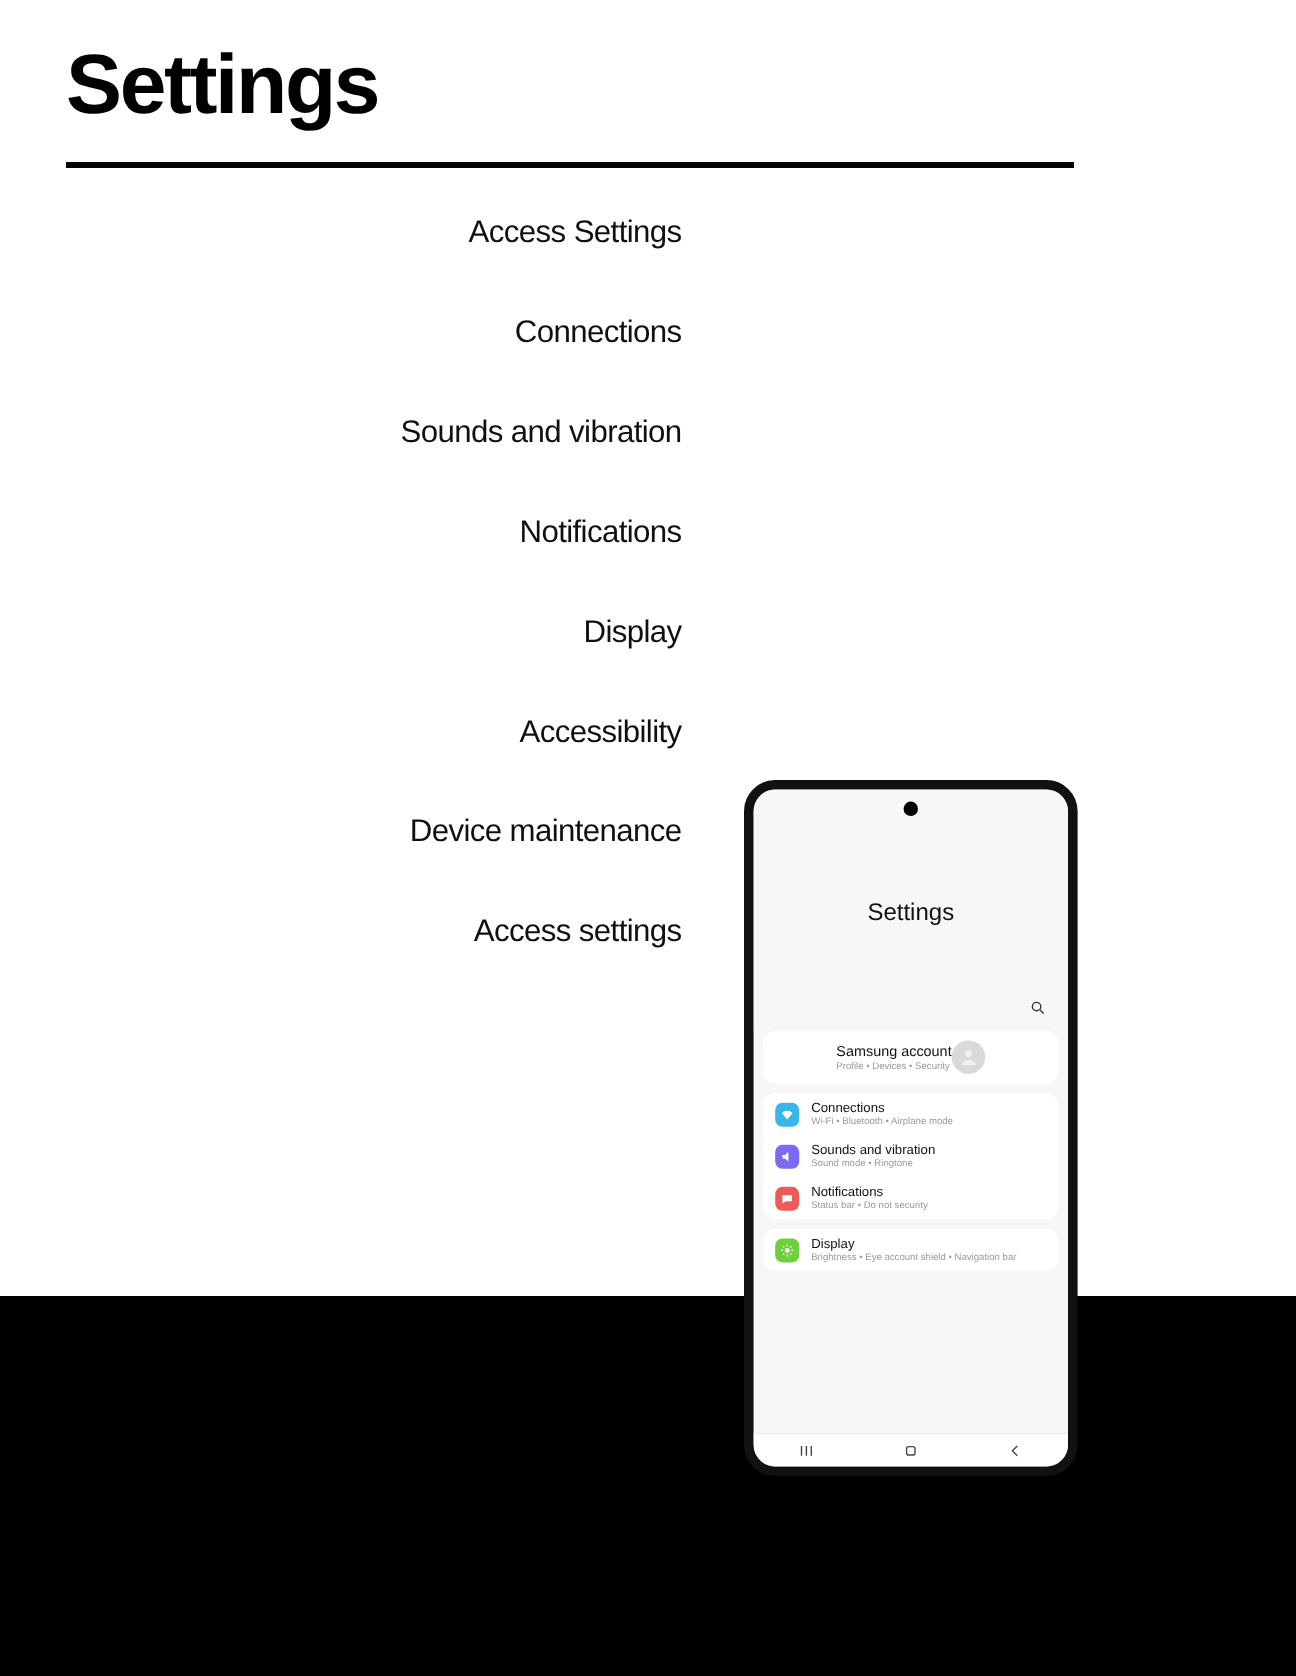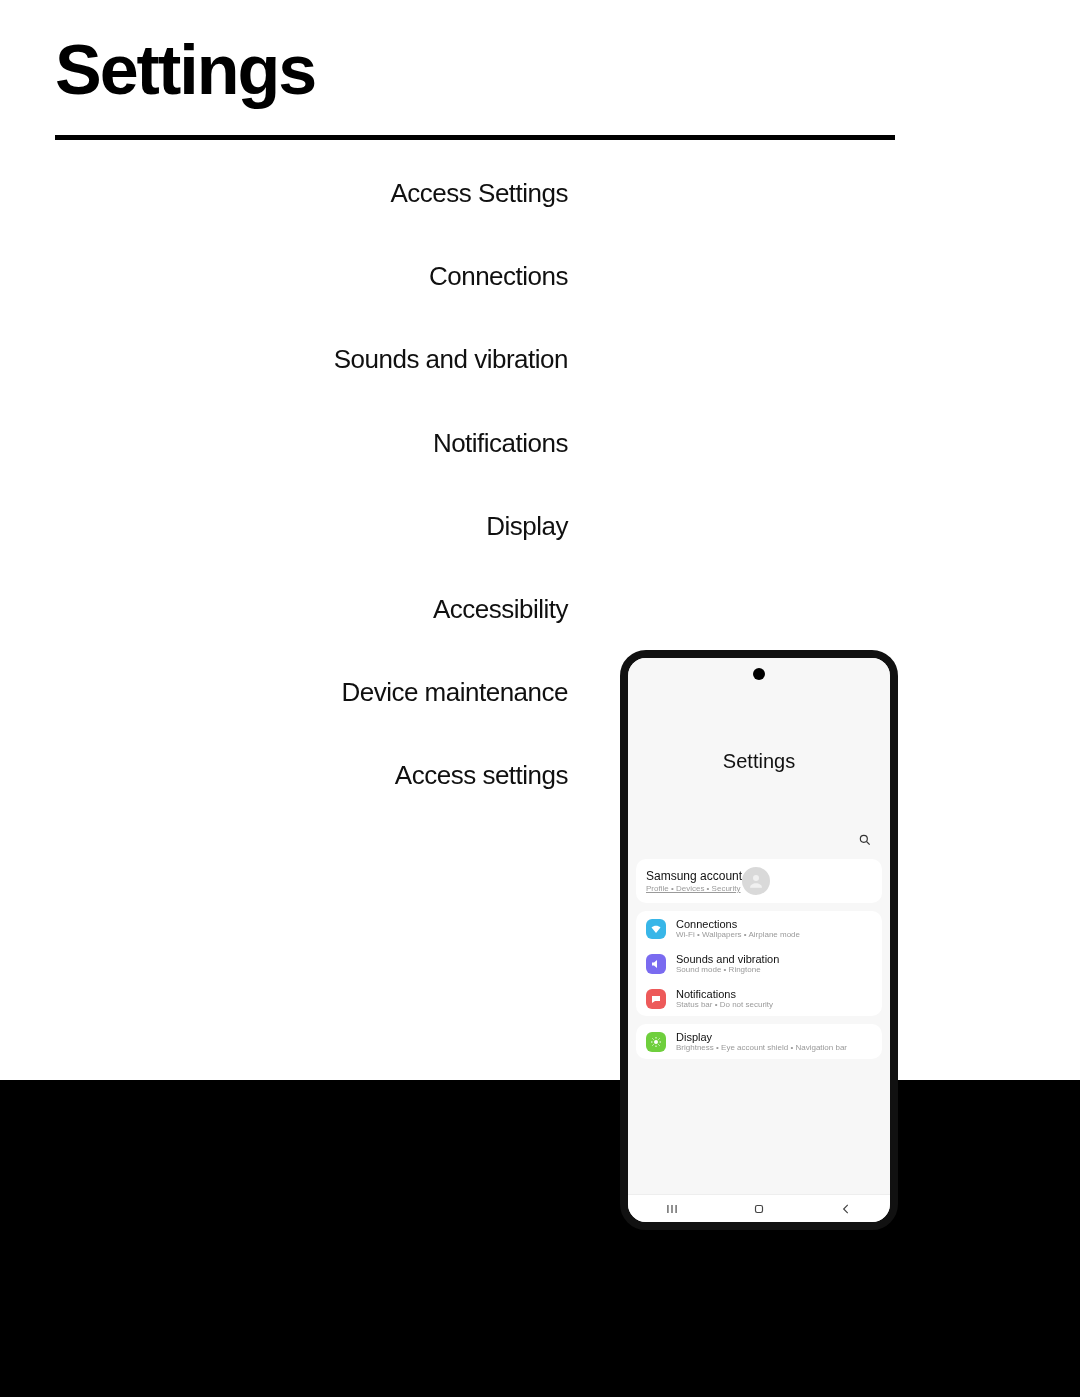--- a/index.html
+++ b/index.html
@@ -99,25 +99,25 @@
   }
   .search-icon-wrap svg { width: 14px; height: 14px; }
 
   .account-card {
     margin: 0 8px;
     background: #fff;
     border-radius: 10px;
     padding: 8px 10px;
     display: flex;
     align-items: center;
-    justify-content: flex-start;
+    justify-content: center;
   }
   .account-text { display: flex; flex-direction: column; }
   .account-title { font-size: 12px; color: #111; }
-  .account-sub { font-size: 8px; color: #9a9a9a; margin-top: 1px; text-decoration: underline; }
+  .account-sub { font-size: 8px; color: #9a9a9a; margin-top: 1px; }
   .avatar {
     width: 28px; height: 28px; border-radius: 50%;
     background: #d9d9d9;
     display: flex; align-items: center; justify-content: center;
   }
   .avatar svg { width: 18px; height: 18px; fill: #f0f0f0; }
 
   .list-card {
     margin: 8px 8px 0 8px;
     background: #fff;
@@ -203,21 +203,21 @@
 
     <div class="list-card">
       <div class="list-item">
         <div class="icon-badge" style="background:#38b6e8">
           <svg viewBox="0 0 24 24">
               <path d="M3 9c5-5 13-5 18 0l-9 11z"></path>
             </svg>
         </div>
         <div class="item-text">
           <span class="item-title">Connections</span>
-          <span class="item-sub">Wi-Fi  •  Wallpapers  •  Airplane mode</span>
+          <span class="item-sub">Wi-Fi  •  Bluetooth  •  Airplane mode</span>
         </div>
       </div>
       <div class="list-item">
         <div class="icon-badge" style="background:#7a6bf0">
           <svg viewBox="0 0 24 24">
               <path d="M4 9v6h4l6 5V4l-6 5H4z"></path>
             </svg>
         </div>
         <div class="item-text">
           <span class="item-title">Sounds and vibration</span>

